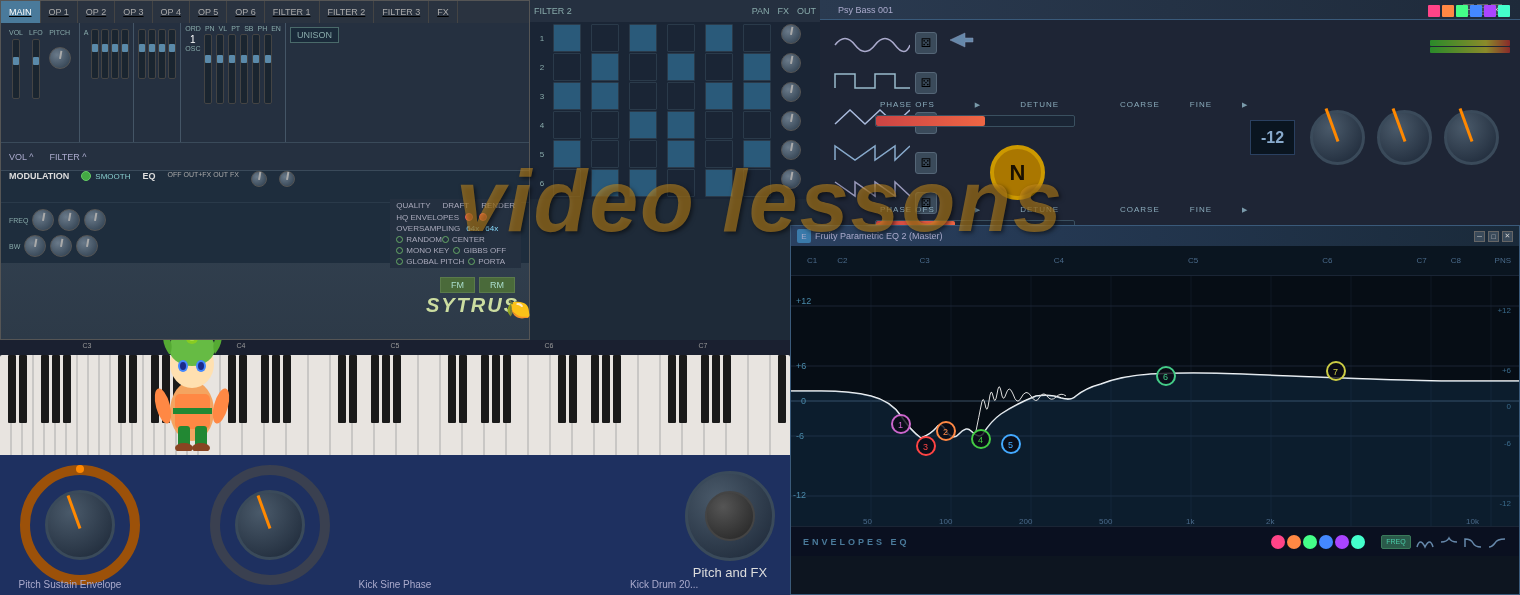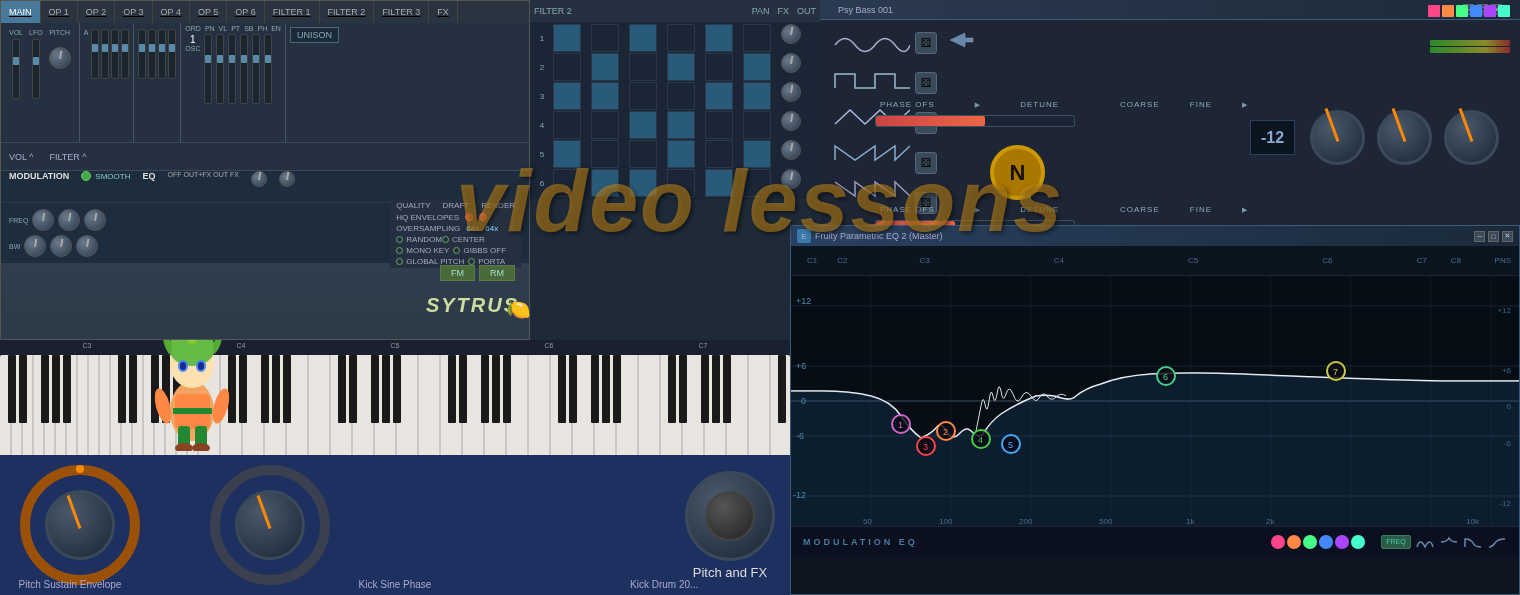--- a/index.html
+++ b/index.html
@@ -460,21 +460,21 @@
             <div style="width:7px;height:7px;border-radius:50%;border:1px solid #66aa66;"></div>
             <span>PORTA</span>
           </div>
         </div>
       </div>
     </div>
 
 
     <div style="position:absolute; bottom:22px; right:10px; font-size:20px; font-style:italic; font-weight:bold; color:#ccdda0; letter-spacing:2px;">SYTRUS</div>
 
-    <div class="fm-rm-row" style="position:absolute; bottom:54px; right:10px;">
+    <div class="fm-rm-row" style="position:absolute; bottom:42px; right:10px;">
       <div class="fm-btn">FM</div>
       <div class="fm-btn">RM</div>
     </div>
 
     <div style="position:absolute; bottom:18px; right:-2px; font-size:20px;">🍋</div>
 
   </div>
 
   <div class="step-seq">
     <div class="step-seq-header">
@@ -982,21 +982,21 @@
       <div style="position:absolute; right:4px; top:8px; display:flex; flex-direction:column; gap:0; font-size:8px; color:#3a6a8a;">
         <span style="position:absolute; top:22px; right:4px;">+12</span>
         <span style="position:absolute; top:82px; right:4px;">+6</span>
         <span style="position:absolute; top:118px; right:4px;">0</span>
         <span style="position:absolute; top:155px; right:4px;">-6</span>
         <span style="position:absolute; top:215px; right:4px;">-12</span>
       </div>
     </div>
 
     <div style="height:30px; background:#0a1020; display:flex; align-items:center; padding:0 12px; gap:16px; border-top:1px solid #1a2535;">
-      <span style="font-size:9px; color:#4a7a9a; letter-spacing:3px; font-weight:bold;">MODULATION EQ</span>
+      <span style="font-size:9px; color:#4a7a9a; letter-spacing:3px; font-weight:bold;">ENVELOPES EQ</span>
       <div style="display:flex; gap:2px; margin-left:auto;">
         <div style="width:14px;height:14px;border-radius:50%;background:#ff4488;cursor:pointer;"></div>
         <div style="width:14px;height:14px;border-radius:50%;background:#ff8844;cursor:pointer;"></div>
         <div style="width:14px;height:14px;border-radius:50%;background:#44ff88;cursor:pointer;"></div>
         <div style="width:14px;height:14px;border-radius:50%;background:#4488ff;cursor:pointer;"></div>
         <div style="width:14px;height:14px;border-radius:50%;background:#aa44ff;cursor:pointer;"></div>
         <div style="width:14px;height:14px;border-radius:50%;background:#44ffcc;cursor:pointer;"></div>
       </div>
       <div style="display:flex; gap:4px;">
         <div style="width:30px;height:14px;border-radius:2px;background:#2a5a4a;border:1px solid #3a7a5a;cursor:pointer;display:flex;align-items:center;justify-content:center;">

